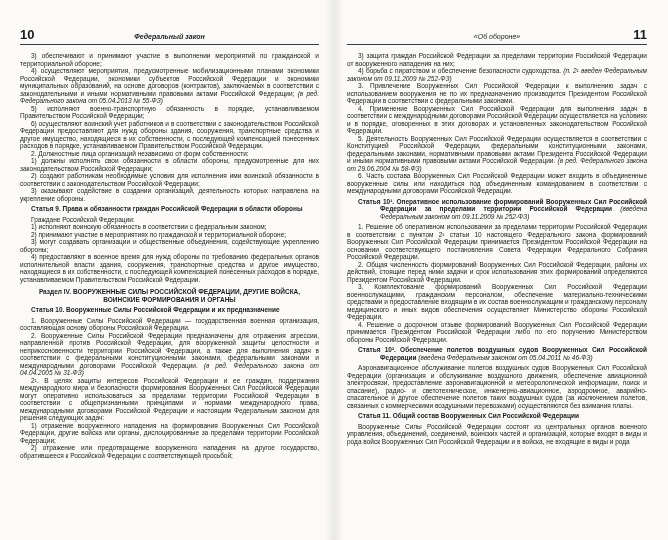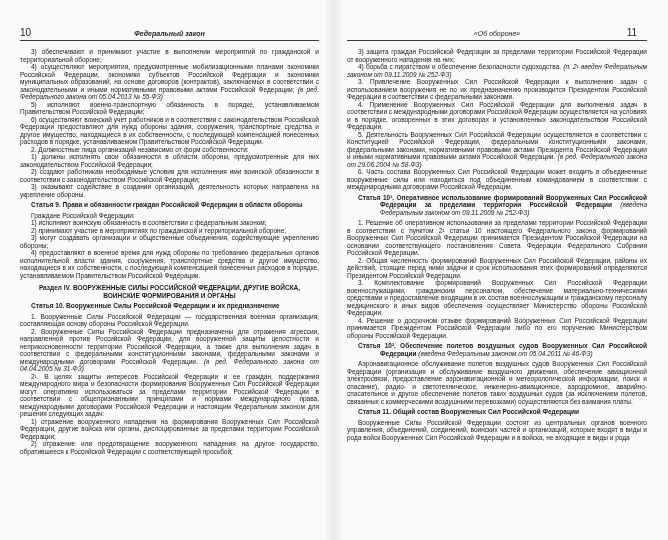--- a/index.html
+++ b/index.html
@@ -24,22 +24,22 @@
   }
   .page { width: 334px; box-sizing: border-box; }
   .page-left  { padding: 27px 15px 0 20px; }
   .page-right { padding: 27px 21px 0 13px; }
 
   .running {
     display: flex; align-items: baseline;
     border-bottom: 1px solid #3c3c3c;
     padding-bottom: 2px; margin-bottom: 7px;
   }
-  .page-num { font-weight: normal; font-size: 10px; width: 30px; }
-  .page-num.right { text-align: center; }
+  .page-num { font-weight: bold; font-size: 13px; width: 30px; }
+  .page-num.right { text-align: right; }
   .running-title { flex: 1; text-align: center; font-size: 7px; font-style: italic; }
   .running-title.bold { font-weight: bold; }
 
   .content { font-size: 6.5px; line-height: 7.5px; text-align: justify; }
   p.blk { margin: 0; text-indent: 11px; }
   p.blk-h { font-weight: bold; margin: 3px 0; }
   p.blk-hs { font-weight: bold; text-align: center; text-indent: 0; margin: 5px 4px 3px; }
   p.blk-hh { font-weight: bold; margin: 3px 0; padding-left: 33px; text-indent: -22px; text-align: justify; }
   .note { font-style: italic; font-weight: normal; }
 </style>

